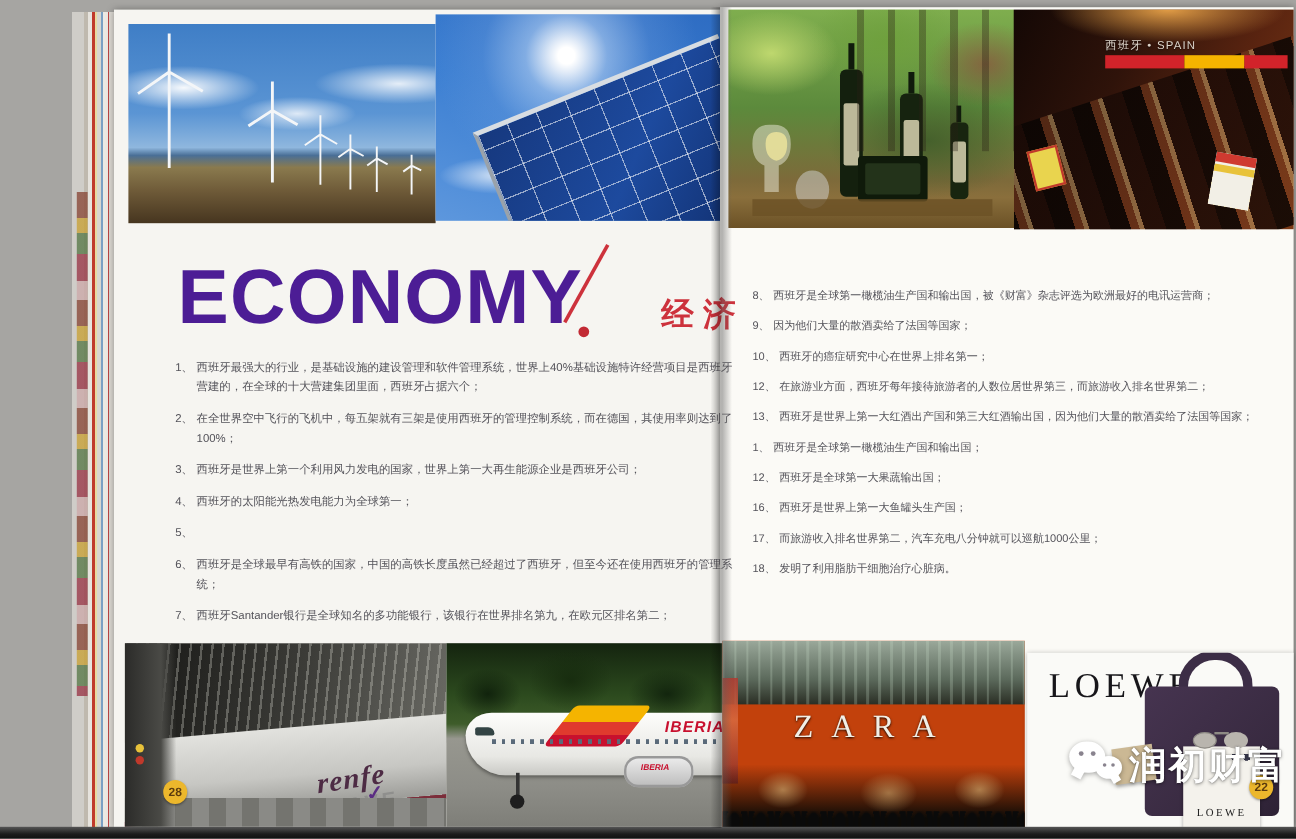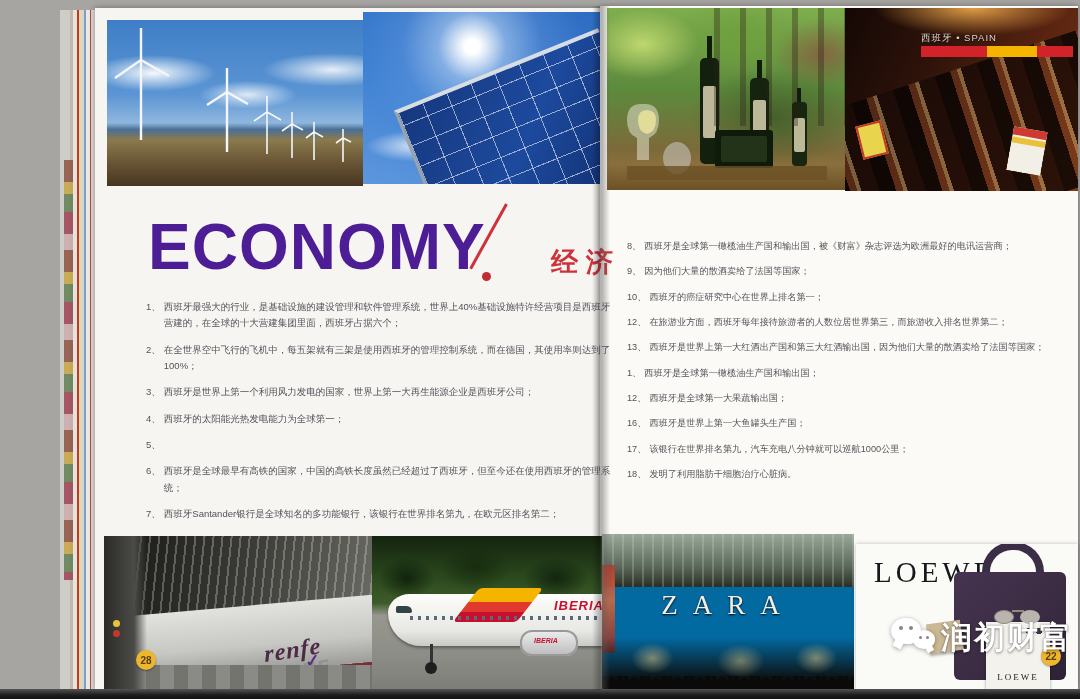--- a/index.html
+++ b/index.html
@@ -110,21 +110,21 @@
     background:linear-gradient(180deg,#f5b400 0 40%, #e03a2e 40% 72%, #c8102e 72% 100%); border-radius:4px; }
   .plane-windows { position:absolute; left:22px; top:22px; width:190px; height:4px;
     background:repeating-linear-gradient(90deg,#5a6a7a 0 3px,rgba(0,0,0,0) 3px 8px); }
   .plane-cockpit { position:absolute; left:8px; top:12px; width:16px; height:7px; background:#344; border-radius:2px 6px 2px 2px; }
   .iberia-text { position:absolute; right:14px; top:4px; font-size:13px; font-weight:bold; font-style:italic; color:#c8102e; letter-spacing:1px; }
   .plane-engine { position:absolute; left:148px; top:94px; width:58px; height:26px; background:linear-gradient(180deg,#eee,#bbb); border-radius:12px; box-shadow:inset 0 0 0 2px #999; }
   .engine-text { position:absolute; left:14px; top:7px; font-size:7px; font-style:italic; font-weight:bold; color:#c8102e; }
   .plane-gear { position:absolute; left:58px; top:108px; width:3px; height:22px; background:#333; }
   .plane-gear::after { content:""; position:absolute; left:-5px; bottom:-8px; width:12px; height:12px; border-radius:50%; background:#1e1e1e; }
 
-  .ph-zara { left:602px; top:534px; width:252px; height:156px; background:#0369a1; }
+  .ph-zara { left:602px; top:534px; width:252px; height:156px; background:#c2410c; }
   .zara-glass { position:absolute; left:0; top:0; width:100%; height:34%;
     background:
       repeating-linear-gradient(90deg, rgba(200,220,200,.25) 0 2px, rgba(0,0,0,0) 2px 10px),
       linear-gradient(180deg,#9aa89a 0,#5c6a5c 60%,#2a2e24 100%); }
   .zara-sign { position:absolute; left:8%; top:36%; width:84%; text-align:center;
     font-family:"Liberation Serif", serif; font-size:27px; color:#f2efe6; letter-spacing:15px; text-shadow:0 1px 2px #000; }
   .zara-lights { position:absolute; left:0; bottom:0; width:100%; height:34%;
     background:
       radial-gradient(ellipse 30px 22px at 20% 40%, rgba(240,210,140,.5), rgba(0,0,0,0) 70%),
       radial-gradient(ellipse 34px 24px at 55% 45%, rgba(240,210,140,.45), rgba(0,0,0,0) 70%),
@@ -294,21 +294,21 @@
       <div class="fact">
         <span class="fact-num">12、</span>
         <span>西班牙是全球第一大果蔬输出国；</span>
       </div>
       <div class="fact">
         <span class="fact-num">16、</span>
         <span>西班牙是世界上第一大鱼罐头生产国；</span>
       </div>
       <div class="fact">
         <span class="fact-num">17、</span>
-        <span>该银行在世界排名第九，汽车充电八分钟就可以巡航1000公里；</span>
+        <span>而旅游收入排名世界第二，汽车充电八分钟就可以巡航1000公里；</span>
       </div>
       <div class="fact">
         <span class="fact-num">18、</span>
         <span>发明了利用脂肪干细胞治疗心脏病。</span>
       </div>
     </div>
 
   <div class="photo ph-train">
     <div class="train-ceiling"></div>
     <div class="train-body">

